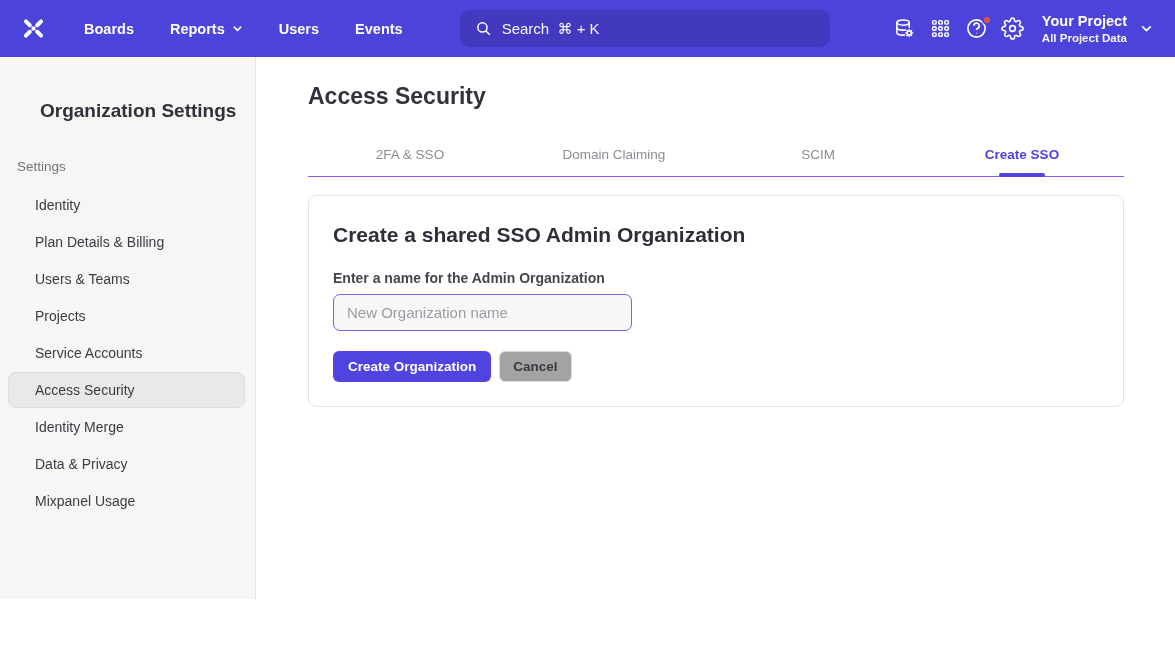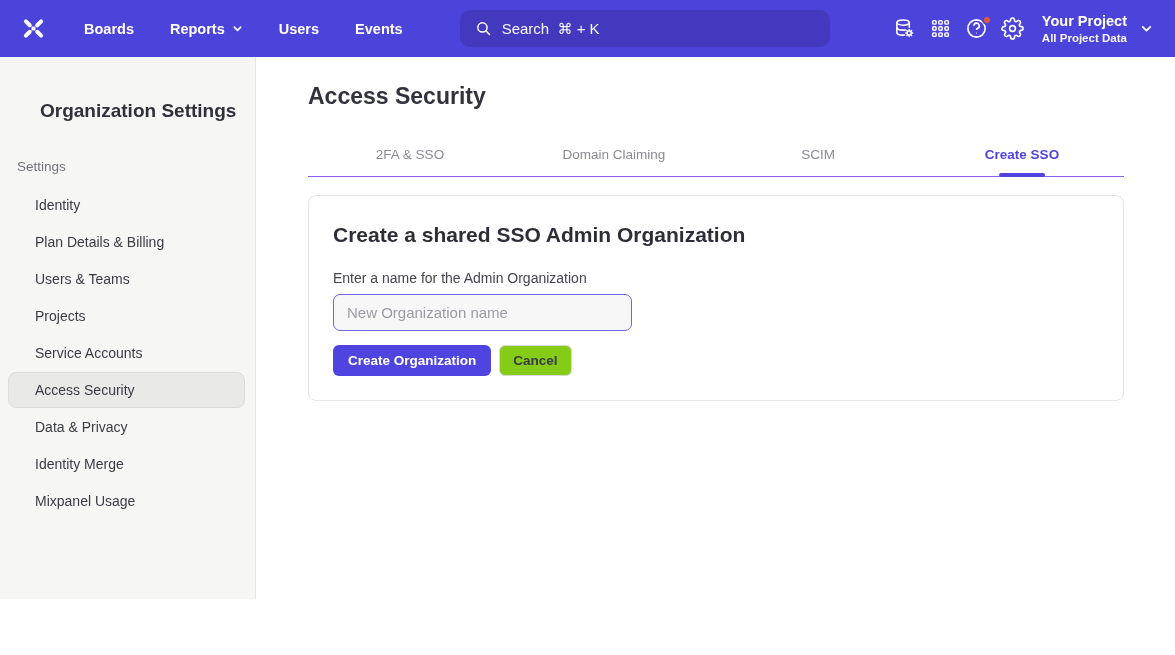--- a/index.html
+++ b/index.html
@@ -50,31 +50,31 @@
   .tab { display:flex; align-items:center; justify-content:center;
     font-size:13.5px; color:#8B8B94; cursor:pointer; position:relative; }
   .tab.active { color:#4F44E0; font-weight:700; }
   .tab.active::after { content:""; position:absolute; bottom:-1px; left:50%;
     transform:translateX(-50%); width:46px; height:4px; border-radius:2px;
     background:#4F44E0; }
 
   .card { margin-top:18px; border:1px solid #E5E5E7; border-radius:8px;
     background:#fff; padding:25px 24px 24px 24px; }
   .card-title { font-size:21px; font-weight:700; color:#2E2E38; line-height:27px; }
-  .field-label { margin-top:22px; font-size:14px; color:#45454E; }
+  .field-label { margin-top:22px; font-size:14px; color:#45454E;font-weight:bold; }
   .org-input { margin-top:8px; display:block; width:299px; height:37px;
     border:1.5px solid #7166E3; border-radius:7px; background:#F7F7F8;
     padding:0 13px; font-size:15px; color:#33333C; outline:none;
     font-family:"Liberation Sans","DejaVu Sans",sans-serif; }
   .org-input::placeholder { color:#9C9CA4; opacity:1; }
-  .btn-row { margin-top:14px; display:flex; gap:8px; align-items:flex-start; }
+  .btn-row { margin-top:20px; display:flex; gap:8px; align-items:flex-start; }
   .btn { height:31px; border-radius:6px; font-size:13.5px; font-weight:700;
     cursor:pointer; font-family:"Liberation Sans","DejaVu Sans",sans-serif; }
   .btn-primary { background:#4F44E0; color:#fff; border:none; padding:0 15px; }
-  .btn-secondary { background:#84cc16; color:#3A3A44; border:1px solid #D9D9DE;
+  .btn-secondary { background:#a3a3a3; color:#3A3A44; border:1px solid #D9D9DE;
     padding:0 13px; }
 
   .notif-dot { position:absolute; top:-2px; right:-3px; width:10px; height:10px;
     border-radius:50%; background:#E2573F; border:2px solid #4C43DB; }
 </style>
 </head>
 <body>
 
 <header class="navbar">
   <div class="logo-btn">
@@ -179,22 +179,22 @@
   <aside class="sidebar">
     <div class="sidebar-title">Organization Settings</div>
     <div class="sidebar-section">Settings</div>
     <nav class="side-list">
       <div class="side-item">Identity</div>
       <div class="side-item">Plan Details &amp; Billing</div>
       <div class="side-item">Users &amp; Teams</div>
       <div class="side-item">Projects</div>
       <div class="side-item">Service Accounts</div>
       <div class="side-item selected">Access Security</div>
+      <div class="side-item">Identity Merge</div>
       <div class="side-item">Data &amp; Privacy</div>
-      <div class="side-item">Identity Merge</div>
       <div class="side-item">Mixpanel Usage</div>
     </nav>
   </aside>
 
   <main class="content">
     <div class="content-inner">
       <h1 class="page-title">Access Security</h1>
 
       <div class="tabs">
         <div class="tab">2FA &amp; SSO</div>

